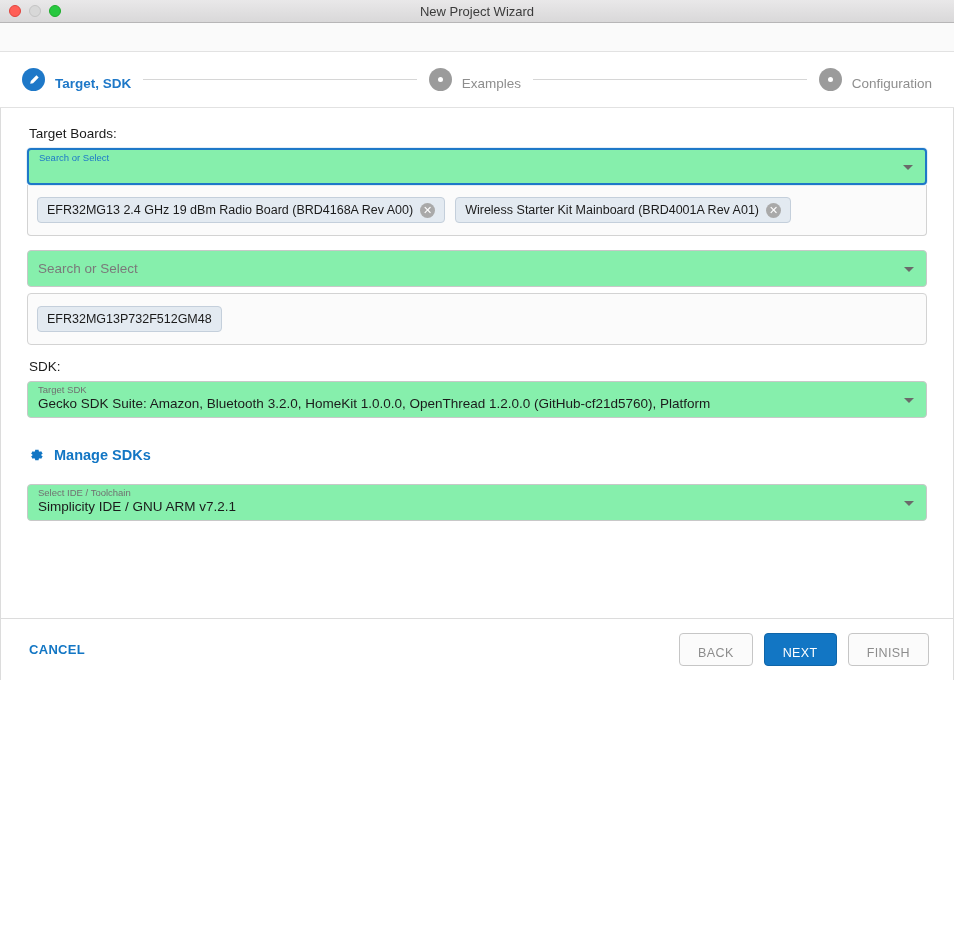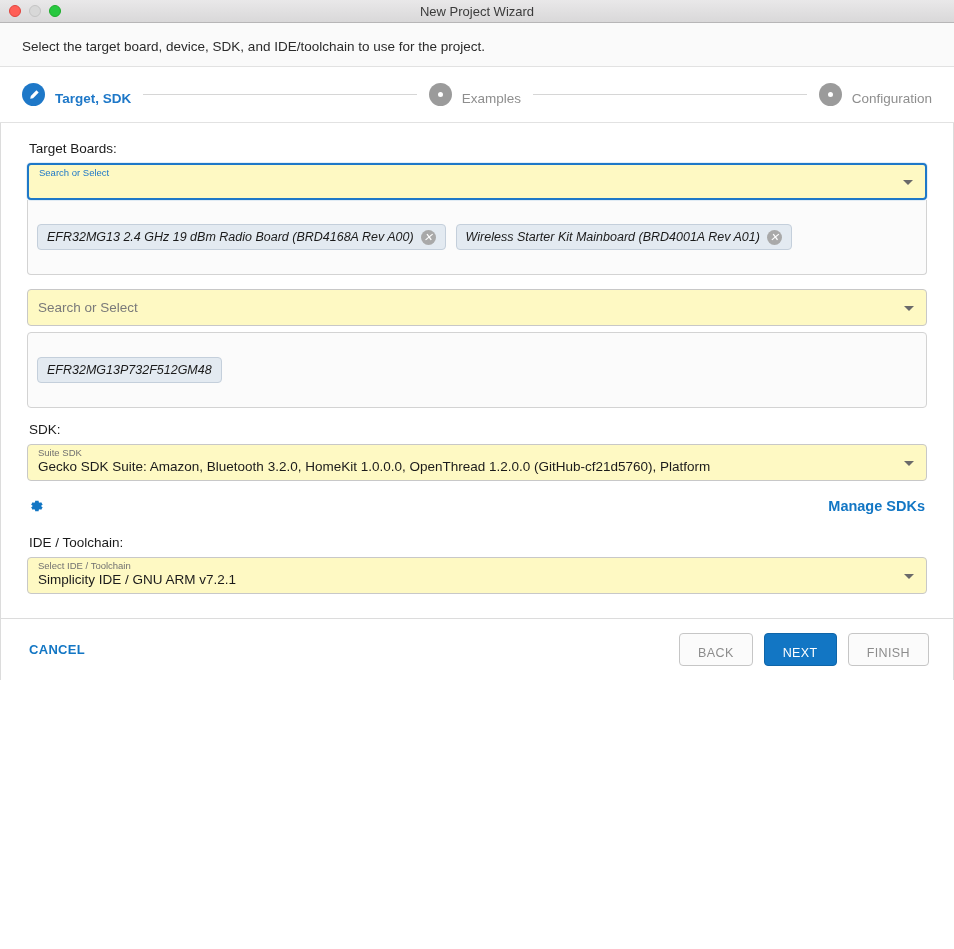--- a/index.html
+++ b/index.html
@@ -96,21 +96,21 @@
   }
   .field-label {
     font-size: 13.5px; color: #1b1b1b;
     margin: 0 0 7px 2px;
   }
   .combo {
     position: relative;
     height: 37px;
     border: 1px solid #c8c8c8;
     border-radius: 4px;
-    background: #fef9c3;
+    background: #86efac;
     display: flex; align-items: center;
     padding: 0 32px 0 10px;
   }
   .combo.focused {
     border: 2px solid #1e78c8;
     box-shadow: 0 0 0 1px rgba(30,120,200,0.12);
   }
   .combo .float-label {
     position: absolute;
     top: 3px; left: 10px;
@@ -133,24 +133,23 @@
     width: 0; height: 0;
     border-left: 5px solid transparent;
     border-right: 5px solid transparent;
     border-top: 5px solid #6a6a6a;
   }
   .chips {
     border: 1px solid #d3d3d3;
     border-top: none;
     border-radius: 0 0 4px 4px;
     background: #fbfbfb;
-    padding: 24px 9px;
+    padding: 12px 9px;
     display: flex; flex-wrap: wrap; gap: 10px;
     margin-bottom: 14px;
-    font-style: italic;
   }
   .chips.standalone {
     border-top: 1px solid #d3d3d3;
     border-radius: 4px;
     margin-top: 6px;
   }
   .chip {
     background: #e3eaf1;
     border: 1px solid #c4cfdb;
     border-radius: 4px;
@@ -160,23 +159,23 @@
     font-size: 12.5px;
     color: #1b1b1b;
   }
   .chip-x {
     width: 15px; height: 15px; border-radius: 50%;
     background: #a9a9a9; color: #ffffff;
     font-size: 11px; line-height: 15px; text-align: center;
     flex: 0 0 auto;
   }
   .manage-row {
-    display: flex; align-items: center; justify-content: space-between;
+    display: flex; align-items: center; justify-content: flex-start;
     gap: 9px;
-    margin: 16px 2px 20px 0;
+    margin: 28px 2px 20px 0;
   }
   .gear {
     width: 18px; height: 18px;
     display: block;
   }
   .manage-link {
     font-size: 14.5px; font-weight: bold; color: #1276c4;
   }
   
   .footer {
@@ -224,21 +223,20 @@
   <div class="titlebar">
     <div class="traffic">
       <span class="dot red"></span>
       <span class="dot yellow"></span>
       <span class="dot green"></span>
     </div>
     <div class="title-text">New Project Wizard</div>
   </div>
 
   <div class="header">
-    <p>Select the target board, device, SDK, and IDE/toolchain to use for the project.</p>
   </div>
 
   <div class="stepper">
     <div class="step active">
       <span class="step-bullet active">
         <svg width="12" height="12" viewBox="0 0 12 12" aria-hidden="true">
           <path d="M8.4 1.3l2.3 2.3-5.6 5.6-2.9 0.6 0.6-2.9z" fill="#ffffff"></path>
         </svg>
       </span>
       <span class="step-label">Target, SDK</span>
@@ -283,36 +281,35 @@
       <span class="caret"></span>
     </div>
     <div class="chips standalone">
       <span class="chip">
         <span>EFR32MG13P732F512GM48</span>
       </span>
     </div>
 
     <div class="field-label">SDK:</div>
     <div class="combo plain">
-      <span class="float-label">Suite SDK</span>
+      <span class="float-label">Target SDK</span>
       <span class="value">Gecko SDK Suite: Amazon, Bluetooth 3.2.0, HomeKit 1.0.0.0, OpenThread 1.2.0.0 (GitHub-cf21d5760), Platform</span>
       <span class="caret"></span>
     </div>
 
     <div class="manage-row">
       <span class="gear">
         <svg width="18" height="18" viewBox="0 0 20 20" aria-hidden="true">
           <path fill="#1276c4" d="M10 6.4a3.6 3.6 0 100 7.2 3.6 3.6 0 000-7.2zm0 5.4a1.8 1.8 0 110-3.6 1.8 1.8 0 010 3.6z"></path>
           <path fill="#1276c4" d="M17.4 11.5l-1.5-.9a6 6 0 000-1.2l1.5-.9-1.6-2.8-1.6.8a6.1 6.1 0 00-1.1-.6l-.2-1.7H9.1l-.2 1.7a6.1 6.1 0 00-1.1.6l-1.6-.8L4.6 8.5l1.5.9a6 6 0 000 1.2l-1.5.9 1.6 2.8 1.6-.8c.35.25.72.45 1.1.6l.2 1.7h3.8l.2-1.7c.38-.15.75-.35 1.1-.6l1.6.8 1.6-2.8z"></path>
         </svg>
       </span>
       <span class="manage-link">Manage SDKs</span>
     </div>
 
-    <div class="field-label">IDE / Toolchain:</div>
     <div class="combo plain">
       <span class="float-label">Select IDE / Toolchain</span>
       <span class="value">Simplicity IDE / GNU ARM v7.2.1</span>
       <span class="caret"></span>
     </div>
 
   </div>
 
   <div class="footer">
     <button class="cancel-btn">CANCEL</button>

